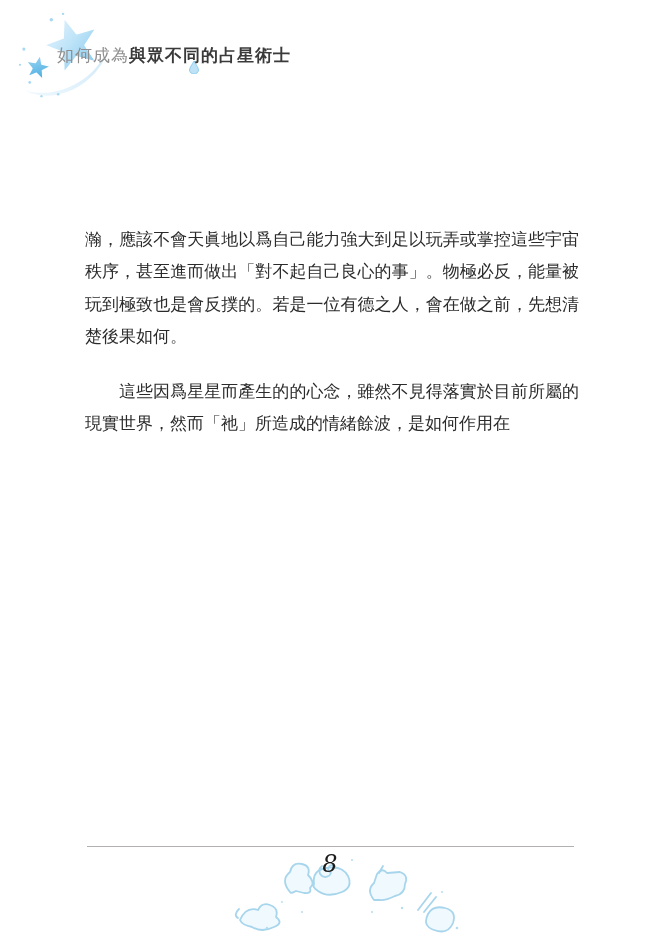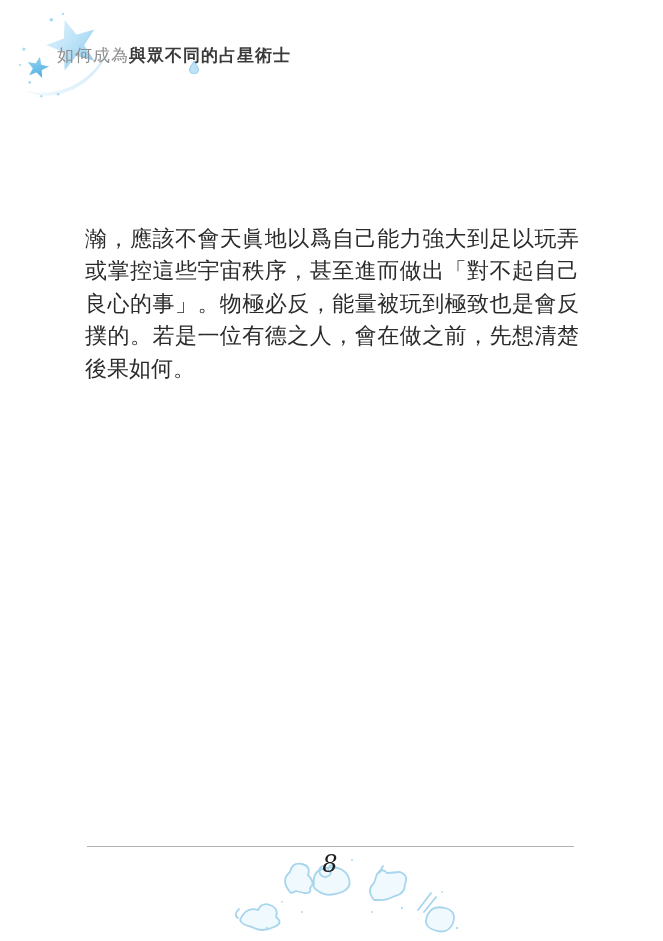--- a/index.html
+++ b/index.html
@@ -17,21 +17,21 @@
     position:absolute;left:57px;top:44px;
     font-family:"DejaVu Sans","Liberation Sans",sans-serif;
     font-size:17px;line-height:22px;letter-spacing:1px;white-space:nowrap;
   }
   .t-light{color:#8f8f8f;font-weight:400;}
   .t-bold{color:#3a3a3a;font-weight:700;}
   .drop{position:absolute;left:188px;top:60px;width:12px;height:14px;}
   
   .content{
     position:absolute;left:85px;top:223px;width:494px;
-    font-size:22px;line-height:32.4px;color:#2b2b2b;
+    font-size:17px;line-height:32.4px;color:#2b2b2b;
     text-align:justify;
   }
   .content p{margin:0;text-indent:2em;}
   .content p.no-indent{text-indent:0;}
   .content p + p{margin-top:22px;}
   
   .rule{position:absolute;left:87px;top:846px;width:487px;height:1px;background:#b2b0b0;}
   .pagenum{
     position:absolute;left:305px;top:850px;width:50px;
     text-align:center;font-style:italic;font-size:24px;color:#1c1c1c;
@@ -87,20 +87,21 @@
       <span class="t-light">如何成為</span><span class="t-bold">與眾不同的占星術士</span>
     </div>
 
     <svg class="drop" viewBox="0 0 12 14" aria-hidden="true">
       <path d="M6,1 C8,5 10.5,7.5 10.5,10 a4.5,4 0 0 1 -9,0 C1.5,7.5 4,5 6,1 Z" fill="#bfe2f6" stroke="#7ec6ec" stroke-width="0.8"></path>
     </svg>
   </div>
 
   <main class="content">
     <p class="no-indent">瀚，應該不會天眞地以爲自己能力強大到足以玩弄或掌控這些宇宙秩序，甚至進而做出「對不起自己良心的事」。物極必反，能量被玩到極致也是會反撲的。若是一位有德之人，會在做之前，先想清楚後果如何。</p>
+    <p>這些因爲星星而產生的的心念，雖然不見得落實於目前所屬的現實世界，然而「祂」所造成的情緒餘波，是如何作用在</p>
   </main>
 
   <div class="rule"></div>
 
   <svg class="deco" viewBox="0 0 245 86" aria-hidden="true">
     <g fill="rgba(214,238,250,0.4)" stroke="#9ed1eb" stroke-width="1.8" stroke-linecap="round" stroke-linejoin="round" opacity="0.9">
 
       <path d="M8,68 q6,-14 18,-10 q4,-8 12,-5 q9,3 6,12 q8,6 -2,10 q-12,6 -22,0 q-10,-2 -12,-7 z"></path>
       <path d="M6,66 q-5,-3 1,-9" fill="none"></path>
 

